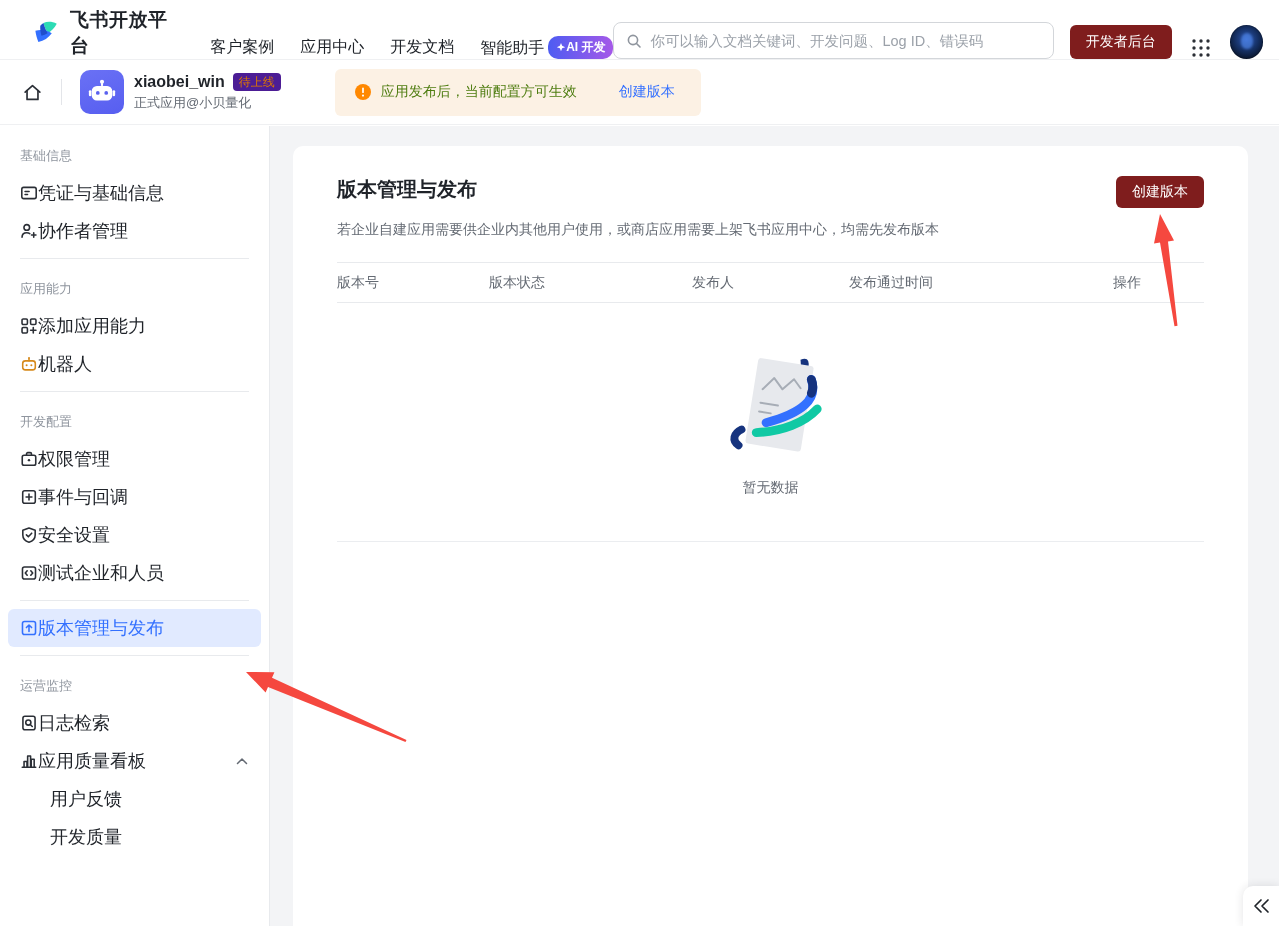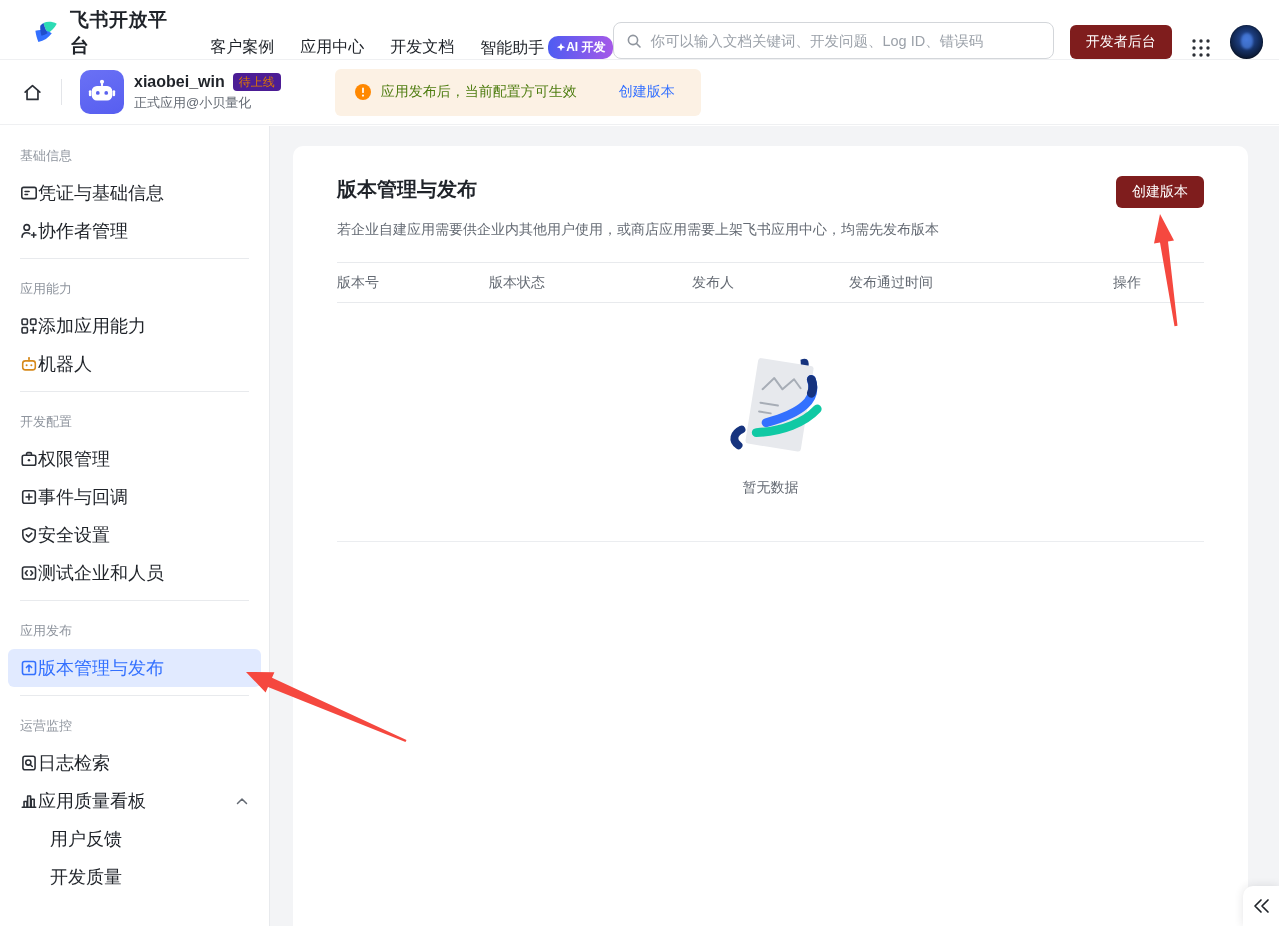--- a/index.html
+++ b/index.html
@@ -280,21 +280,20 @@
         <svg viewBox="0 0 16 16" width="18" height="18" fill="none" stroke="currentColor" stroke-width="1.4" stroke-linecap="round" stroke-linejoin="round">
           <rect x="2.2" y="2.6" width="11.6" height="10.8" rx="1.8"></rect>
             <path d="M6.4 6L4.7 8l1.7 2M9.6 6l1.7 2-1.7 2"></path>
         </svg>
       </span>
       <span>测试企业和人员</span>
     </div>
 
     <div class="side-divider"></div>
 
-    <div class="side-label">应用发布</div>
     <div class="side-item selected">
       <span class="ic">
         <svg viewBox="0 0 16 16" width="18" height="18" fill="none" stroke="currentColor" stroke-width="1.4" stroke-linecap="round" stroke-linejoin="round">
           <rect x="2.2" y="2.2" width="11.6" height="11.6" rx="1.8"></rect>
             <path d="M8 11V5.4M5.7 7.6L8 5.3l2.3 2.3"></path>
         </svg>
       </span>
       <span>版本管理与发布</span>
     </div>
 

